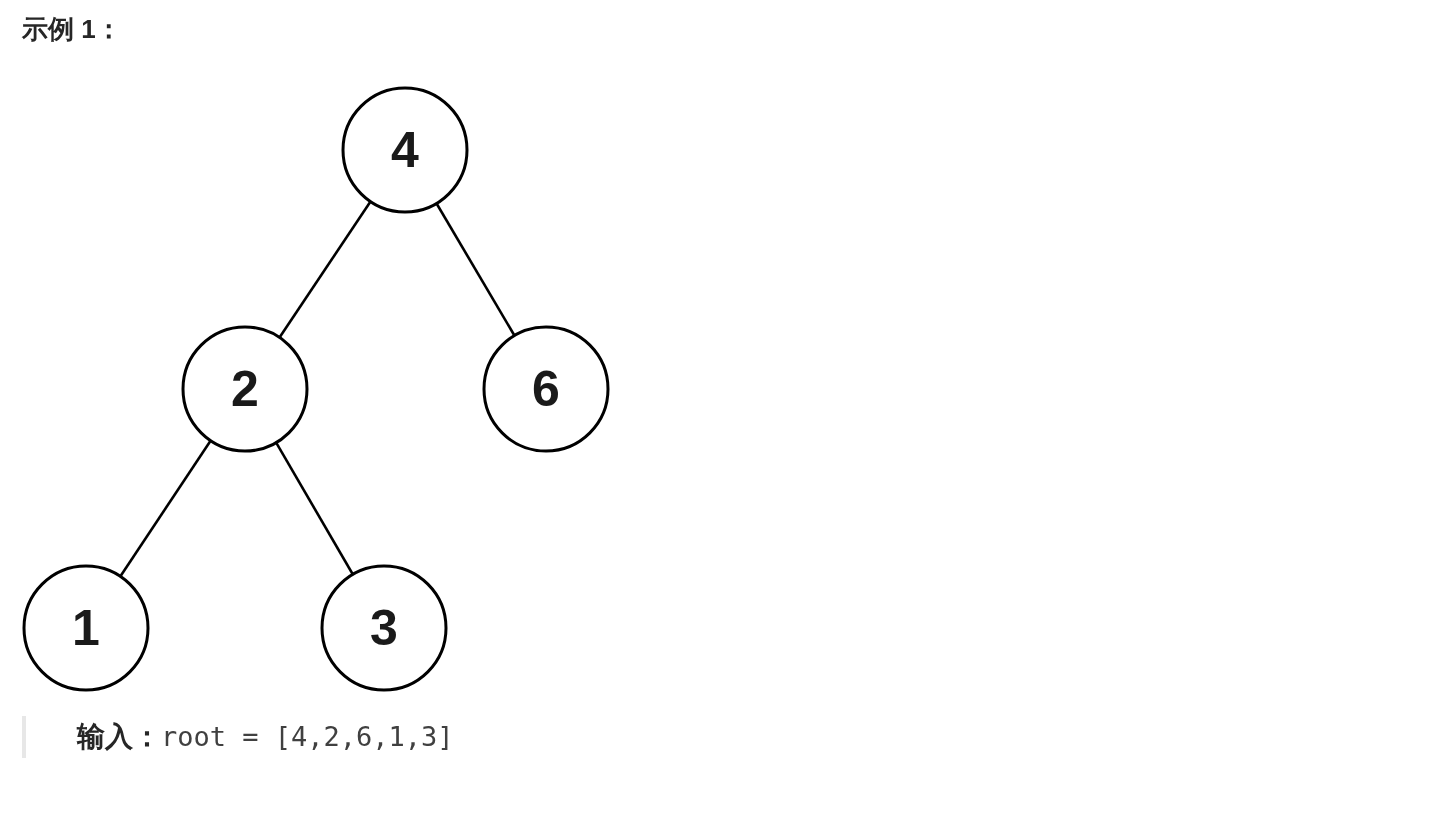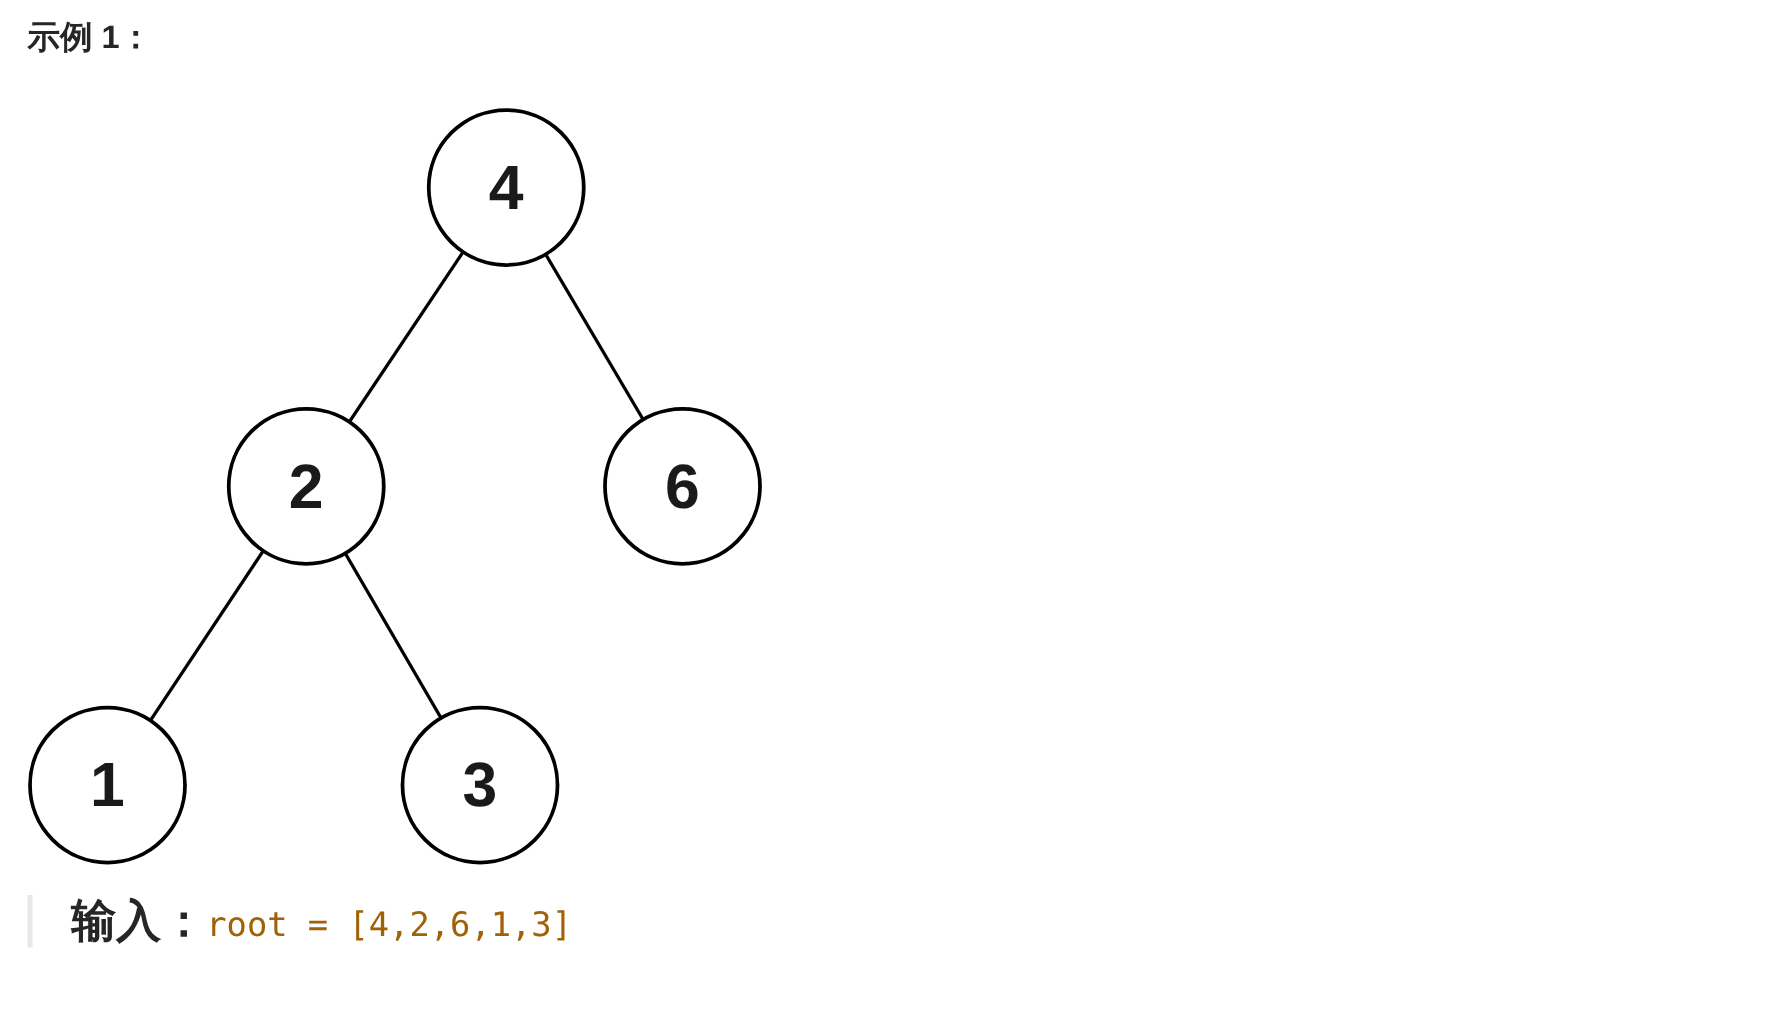--- a/index.html
+++ b/index.html
@@ -47,26 +47,27 @@
     border-left: 4px solid #e7e7e7;
     padding: 2px 0 2px 31px;
     font-family: "DejaVu Sans Mono", monospace;
     font-size: 27px;
     line-height: 38px;
     white-space: nowrap;
   }
   .io-line { height: 38px; }
   .io-label {
     font-family: "Liberation Sans", sans-serif;
-    font-size: 36px;
+    font-size: 28px;
     font-weight: 700;
     color: #262626;
+    margin-left: 20px;
   }
   .io-value {
-    color: #a16207;
+    color: #404040;
   }
 </style>
 </head>
 <body>
 
 <div class="page">
 
   <h3 class="example-title">示例 1：</h3>
 
   <svg id="tree-svg" class="tree-svg" viewBox="0 0 700 714">

